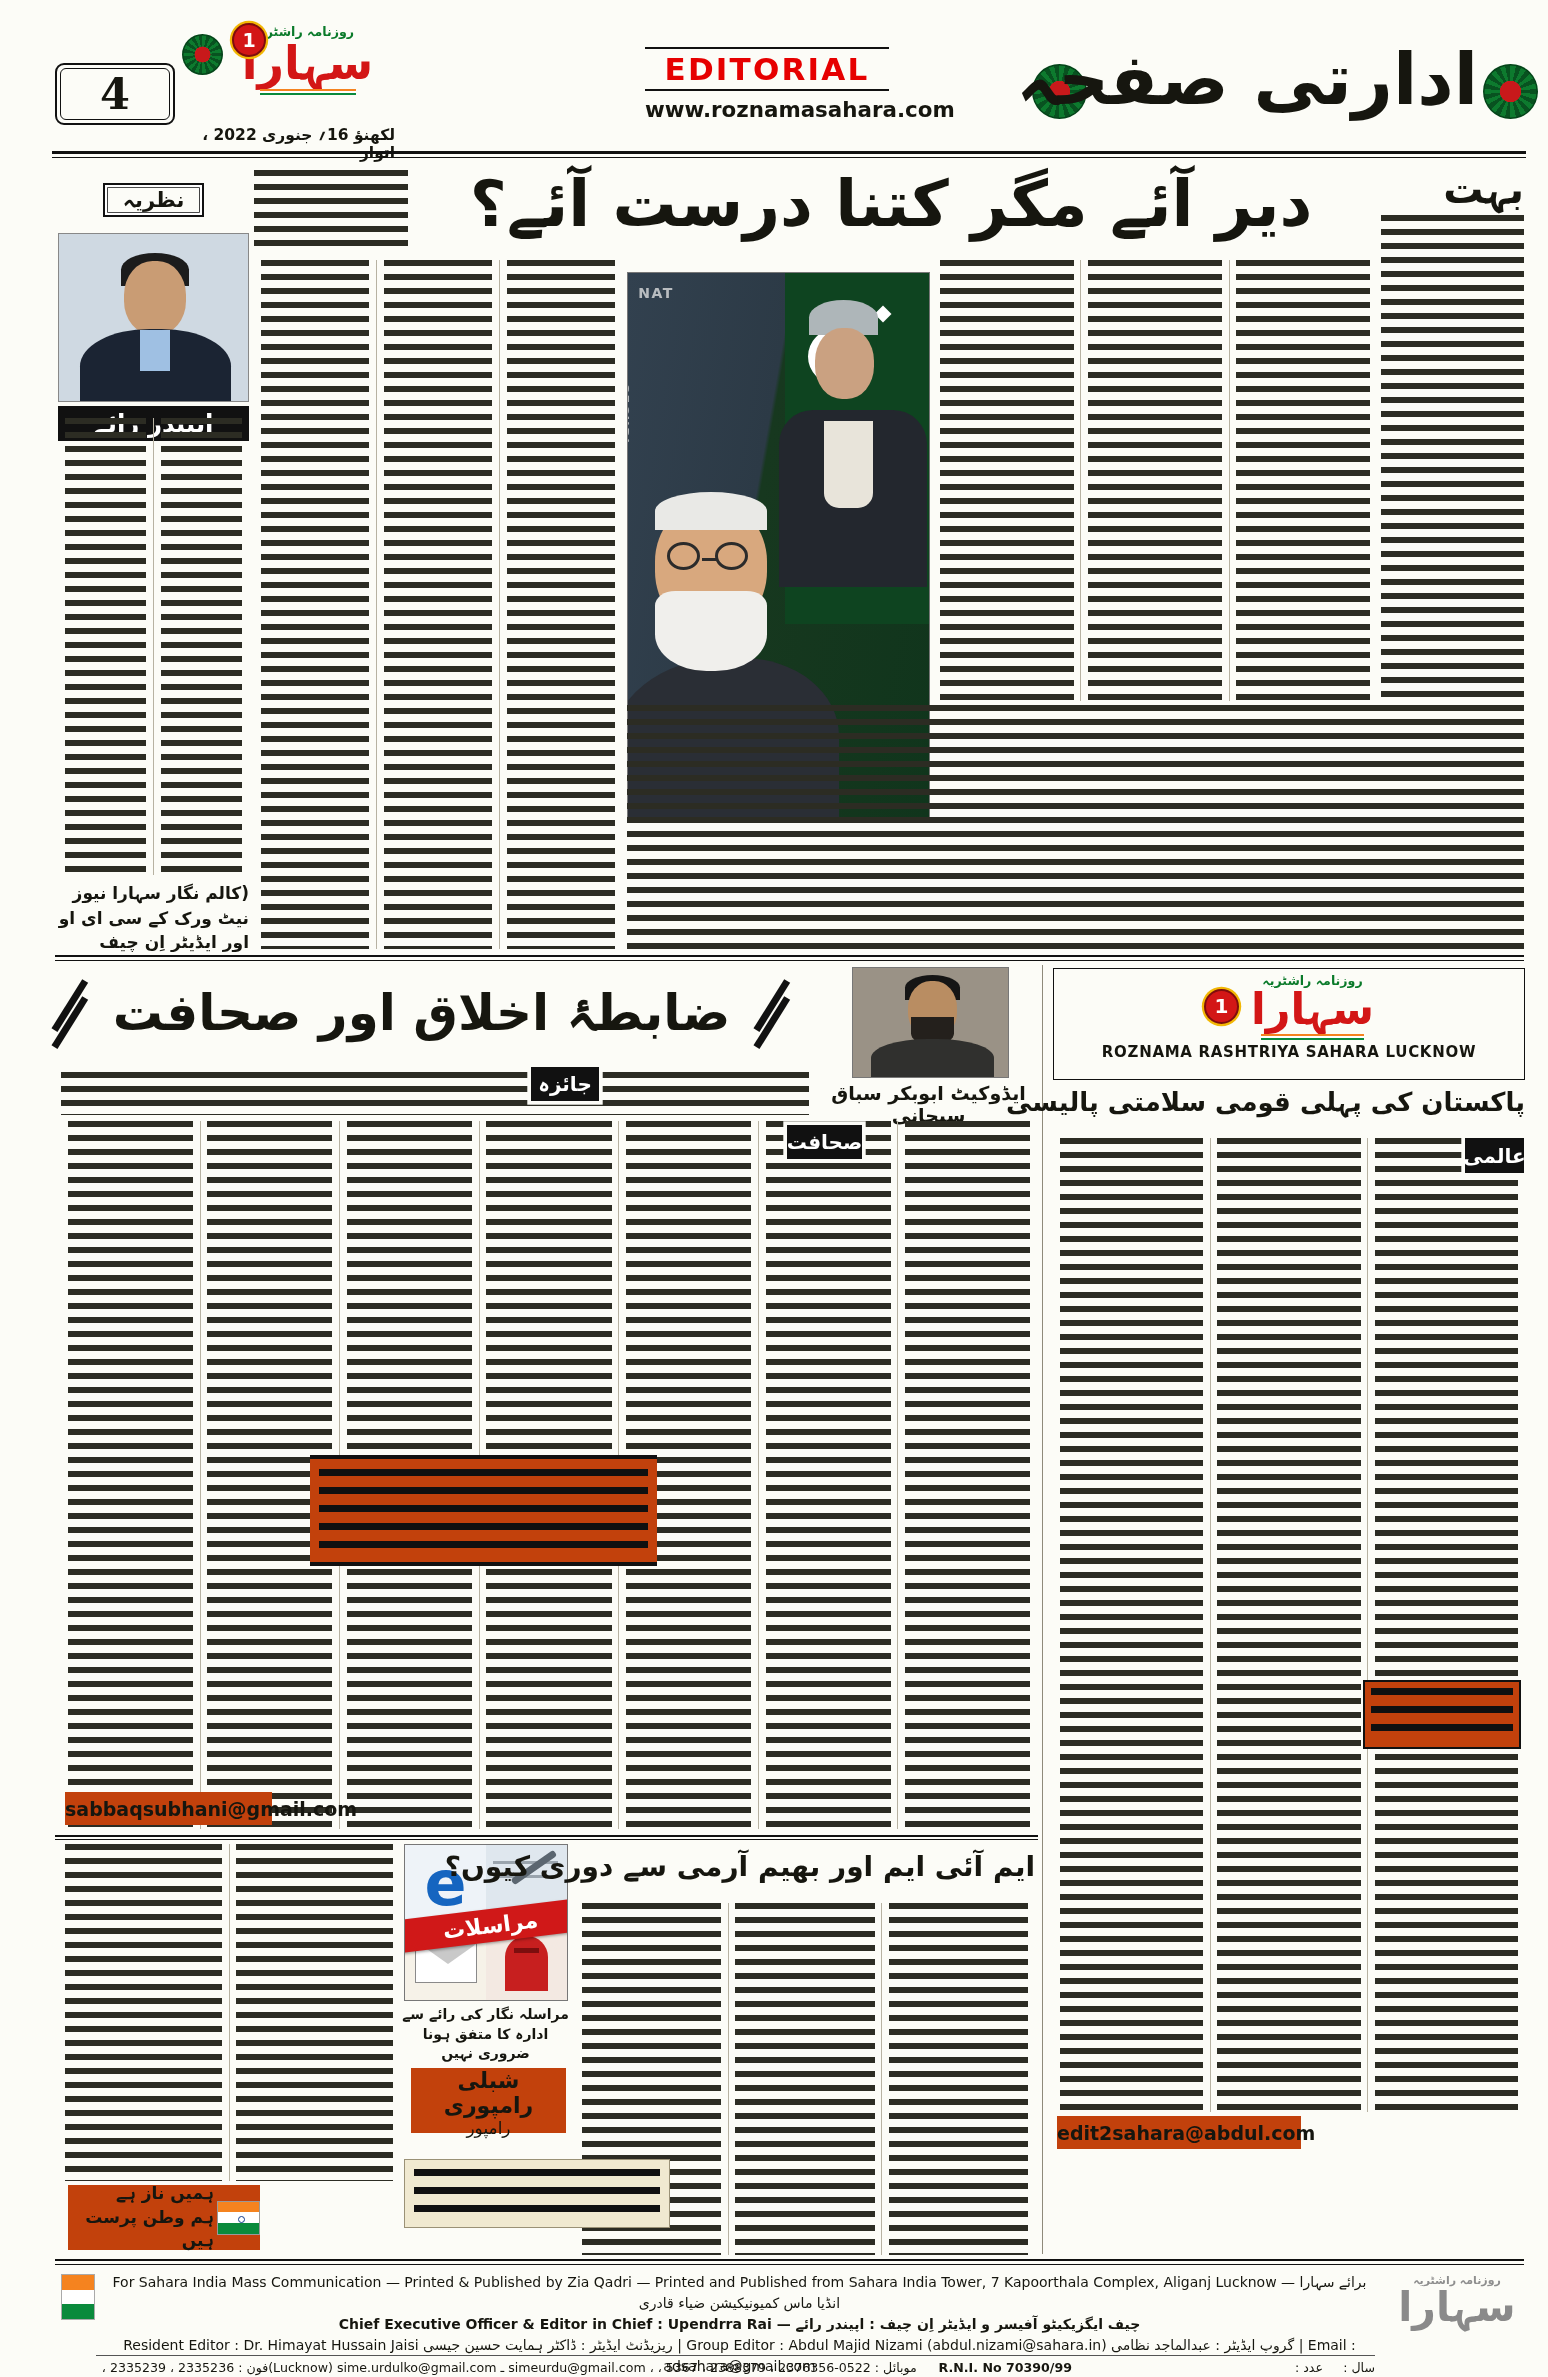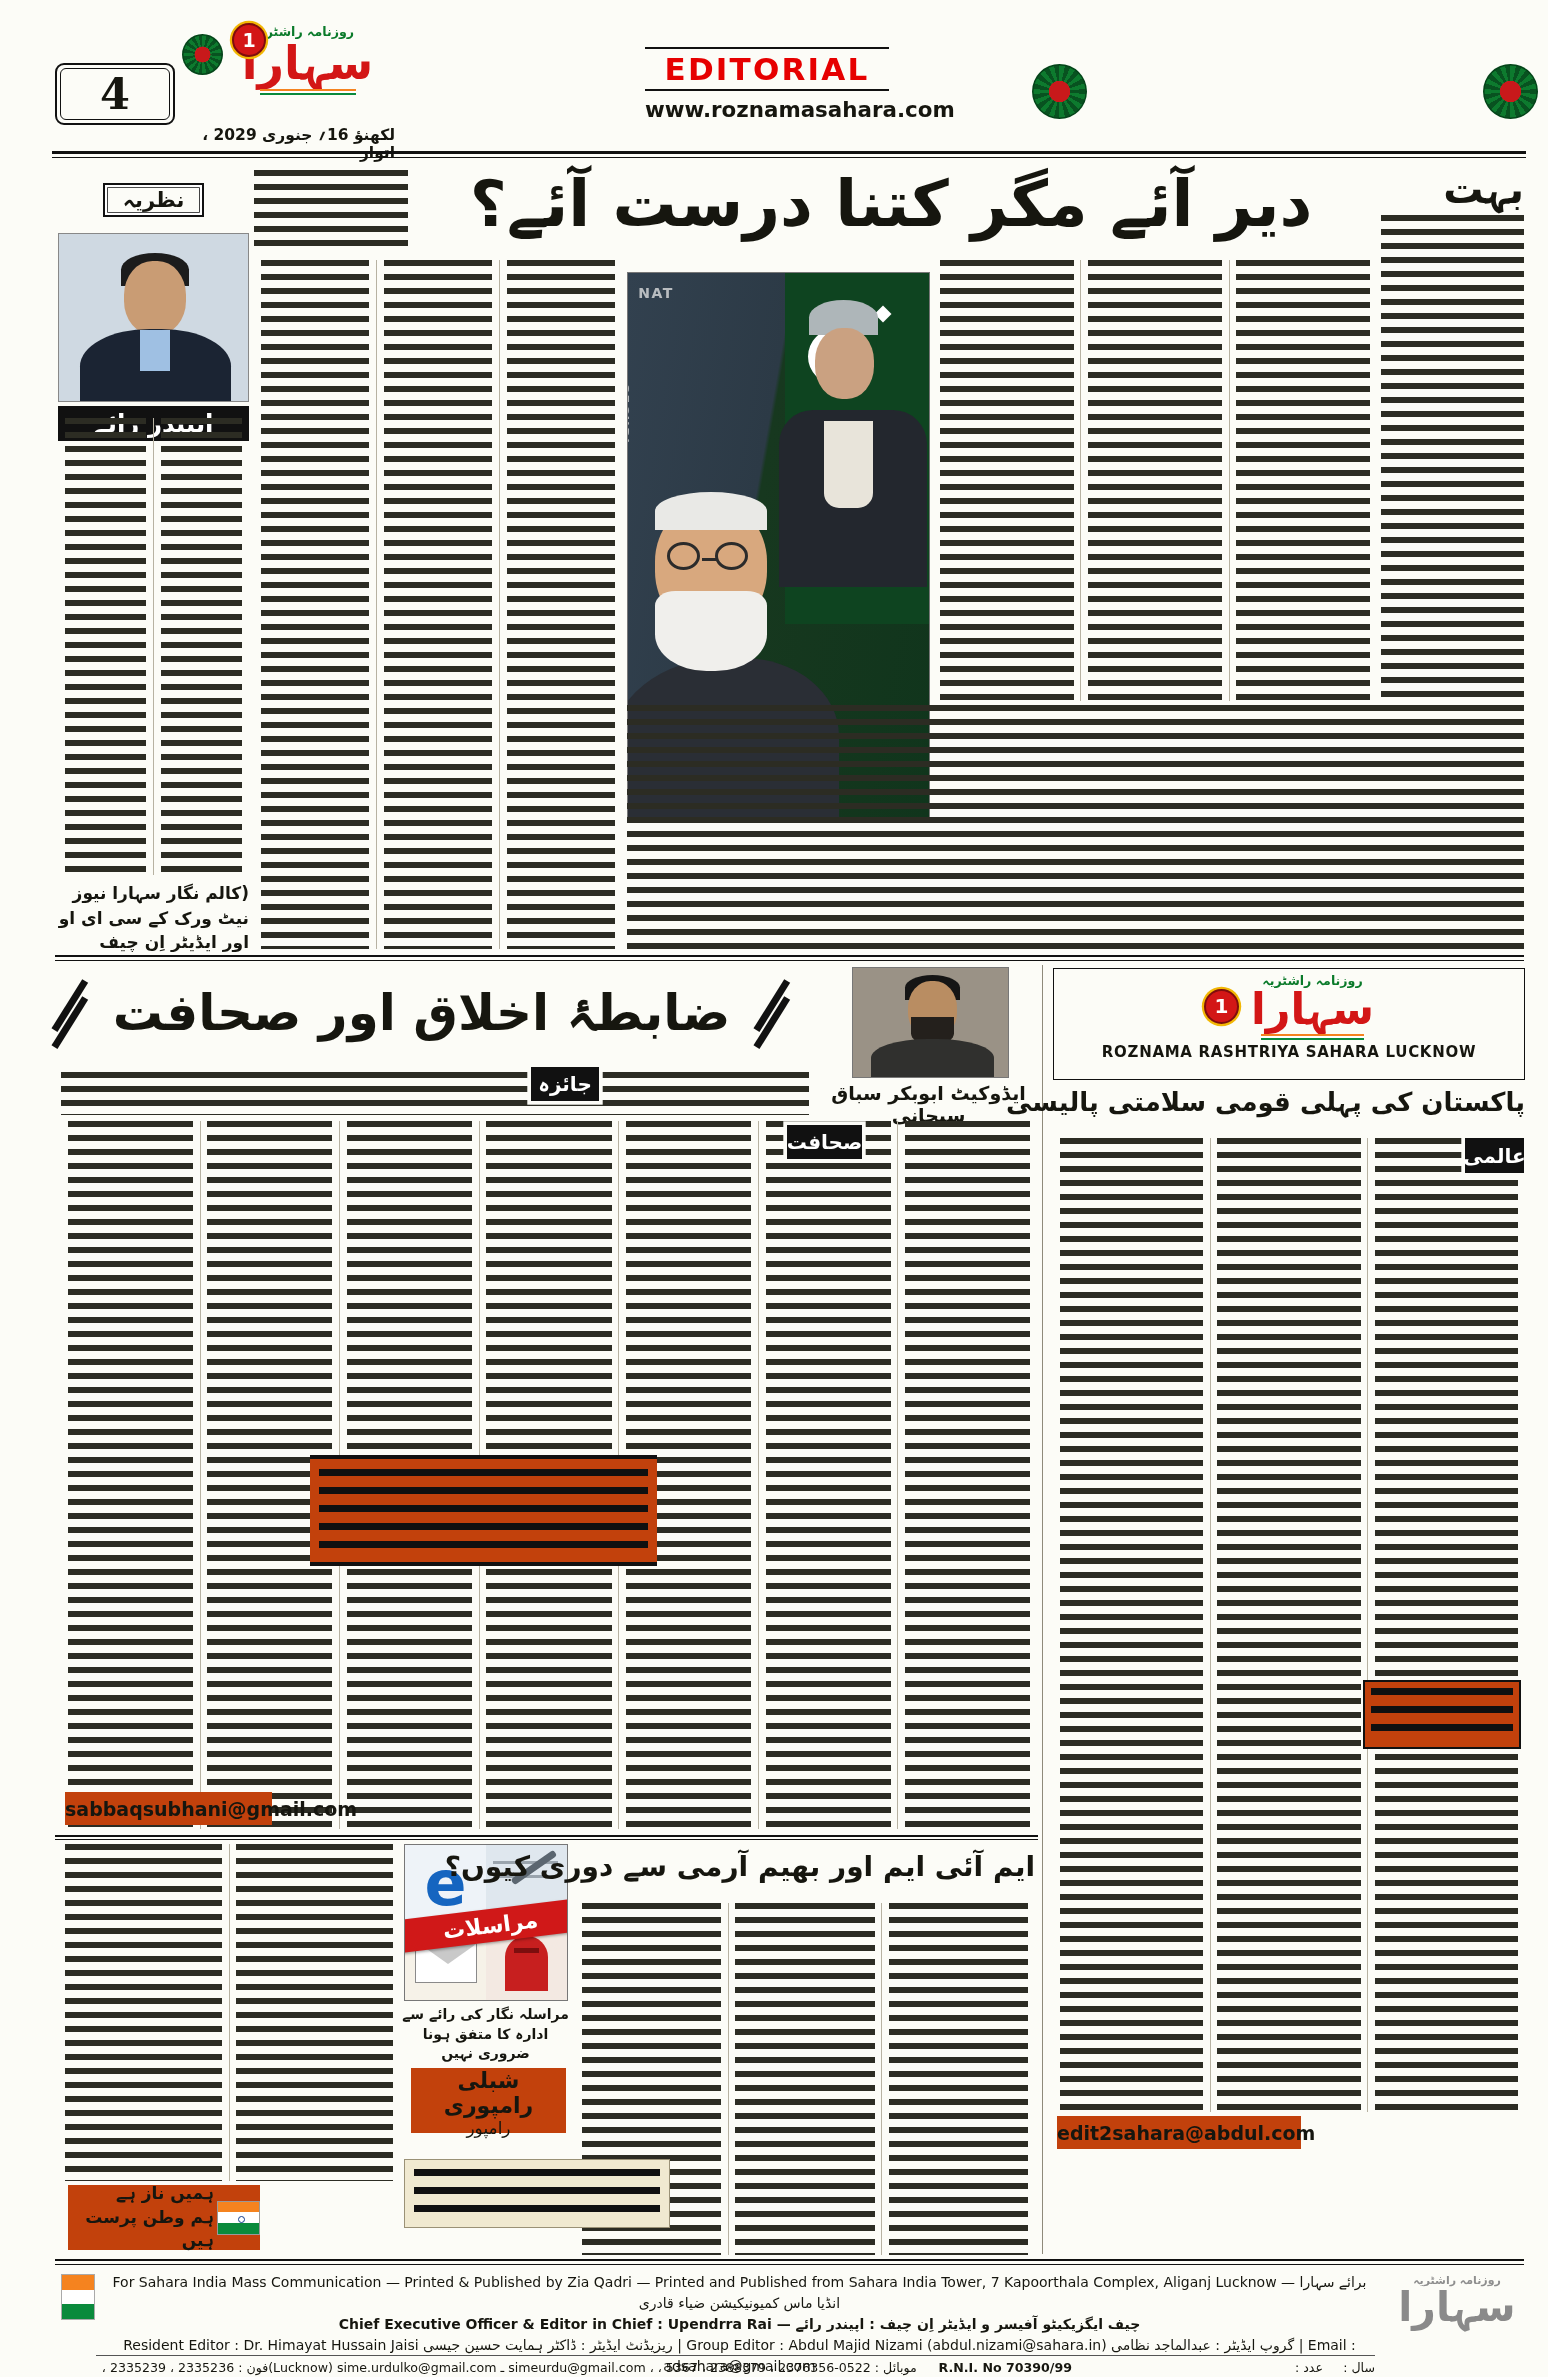--- a/index.html
+++ b/index.html
@@ -54,31 +54,32 @@
     <div class="badge1 abs" style="left:6px;top:-1.5px;width:34px;height:34px;font-size:19px;z-index:2">1</div>
     <div class="rtl" lang="ur" style="text-align:center;color:#0a7a2a;font-size:12.6px;font-weight:bold;padding-right:7.4px">روزنامہ راشٹریہ</div>
     <div class="rtl" lang="ur" style="text-align:center;color:#d31616;font-size:46px;font-weight:800;line-height:1.05">سہارا</div>
     <div class="tricolor" style="width:96px;height:6.7px;margin:1.5px auto 0;flex-direction:column">
         <i></i>
         <i></i>
         <i></i>
       </div>
   </div>
 
-  <div class="abs rtl bold" lang="ur" style="left:181px;top:126px;width:214px;font-size:15.5px">لکھنؤ 16؍ جنوری 2029 ، اتوار</div>
+  <div class="abs rtl bold" lang="ur" style="left:181px;top:126px;width:214px;font-size:15.5px">لکھنؤ 16؍ جنوری 2022 ، اتوار</div>
 
   <div class="abs center" style="left:645px;top:47px;width:244px">
     <div class="rule" style="height:2.2px"></div>
     <div style="color:#e60000;font-weight:bold;font-size:31px;letter-spacing:2.2px;padding:2px 0">EDITORIAL</div>
     <div class="rule" style="height:2.2px"></div>
     <div style="font-weight:bold;font-size:21.4px;padding-top:5.2px">www.roznamasahara.com</div>
   </div>
 
   <div class="abs flower" style="left:1032px;top:64px;width:55px;height:55px"></div>
 
+  <div class="abs rtl" lang="ur" style="left:1097px;top:38px;width:381px;text-align:center;font-size:71px;font-weight:800;white-space:nowrap">ادارتی صفحہ</div>
 
   <div class="abs flower" style="left:1483px;top:64px;width:55px;height:55px"></div>
 
   <div class="abs" style="left:52px;top:151px;width:1474px;border-top:3px solid #111"></div>
   <div class="abs" style="left:52px;top:157px;width:1474px;border-top:0.7px solid #111"></div>
 
   <div class="abs rtl center" lang="ur" style="left:414px;top:167px;width:954px;font-size:64px;font-weight:800;white-space:nowrap">دیر آئے مگر کتنا درست آئے؟</div>
 
   <div class="abs" style="left:58px;top:167px;width:191px">
     <div style="width:101px;height:34px;margin:16px auto;border:2.2px solid #111;box-shadow:inset 0 0 0 2.2px #fff,inset 0 0 0 3px #111;

